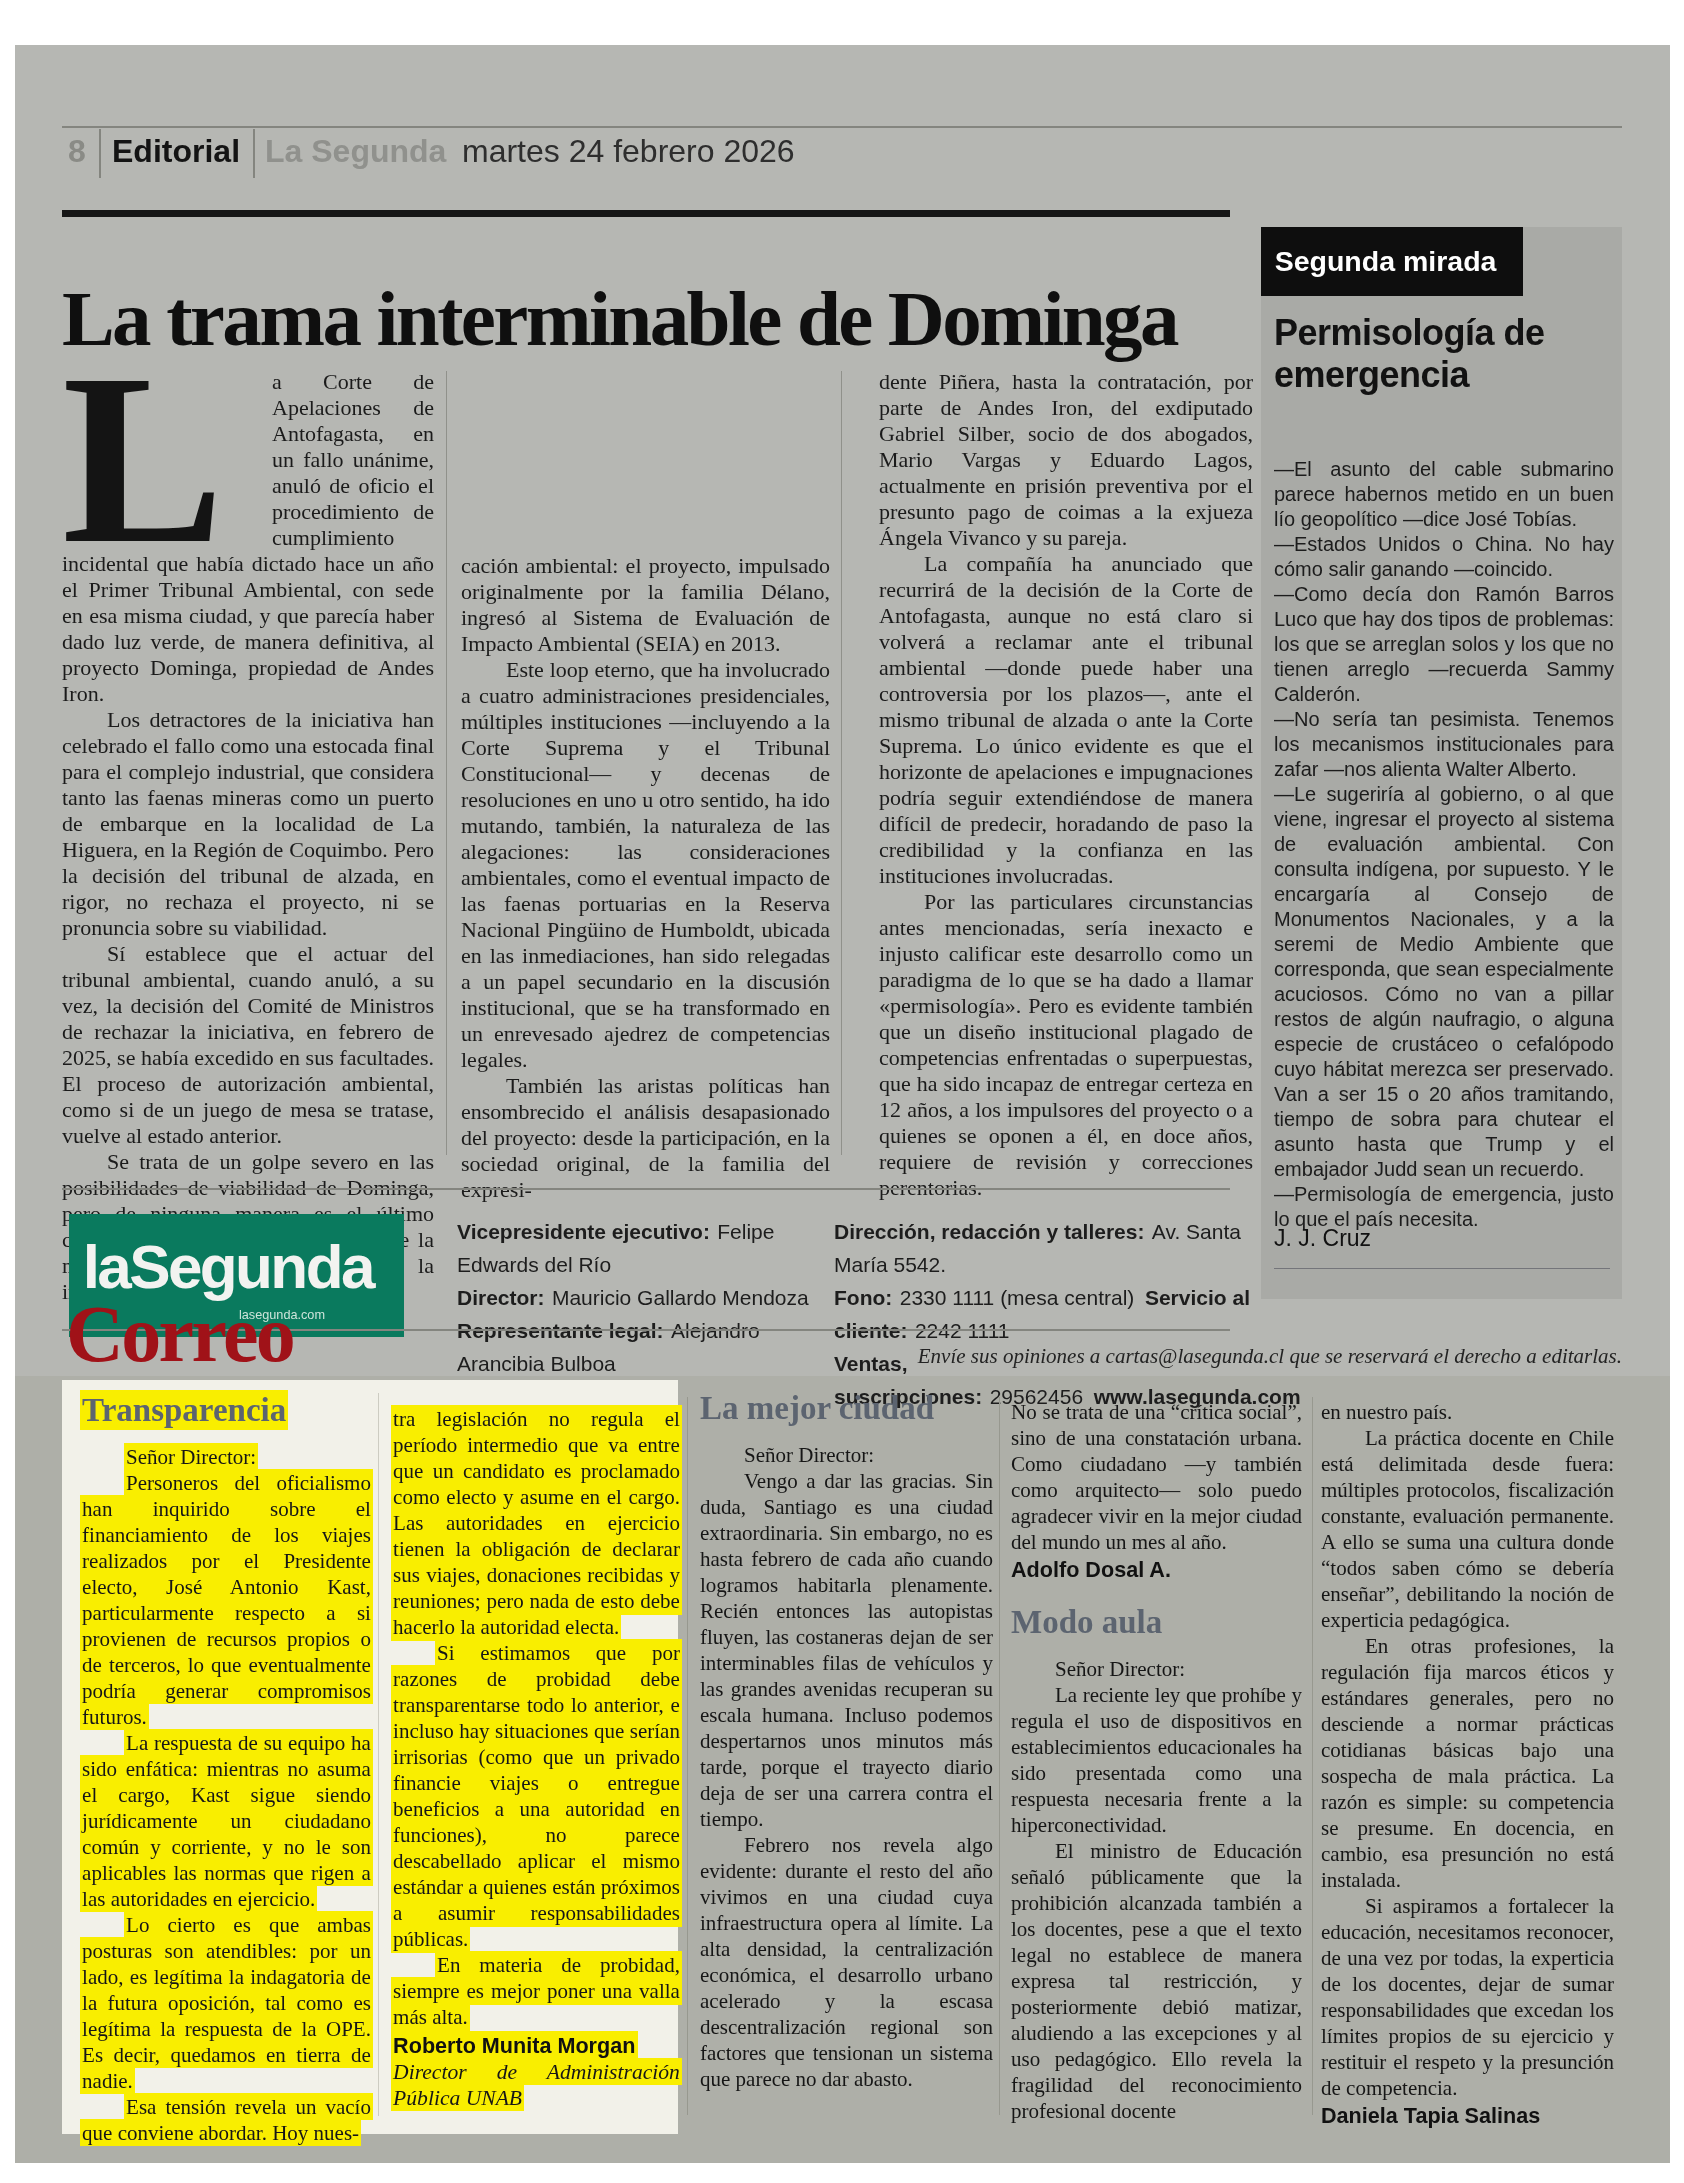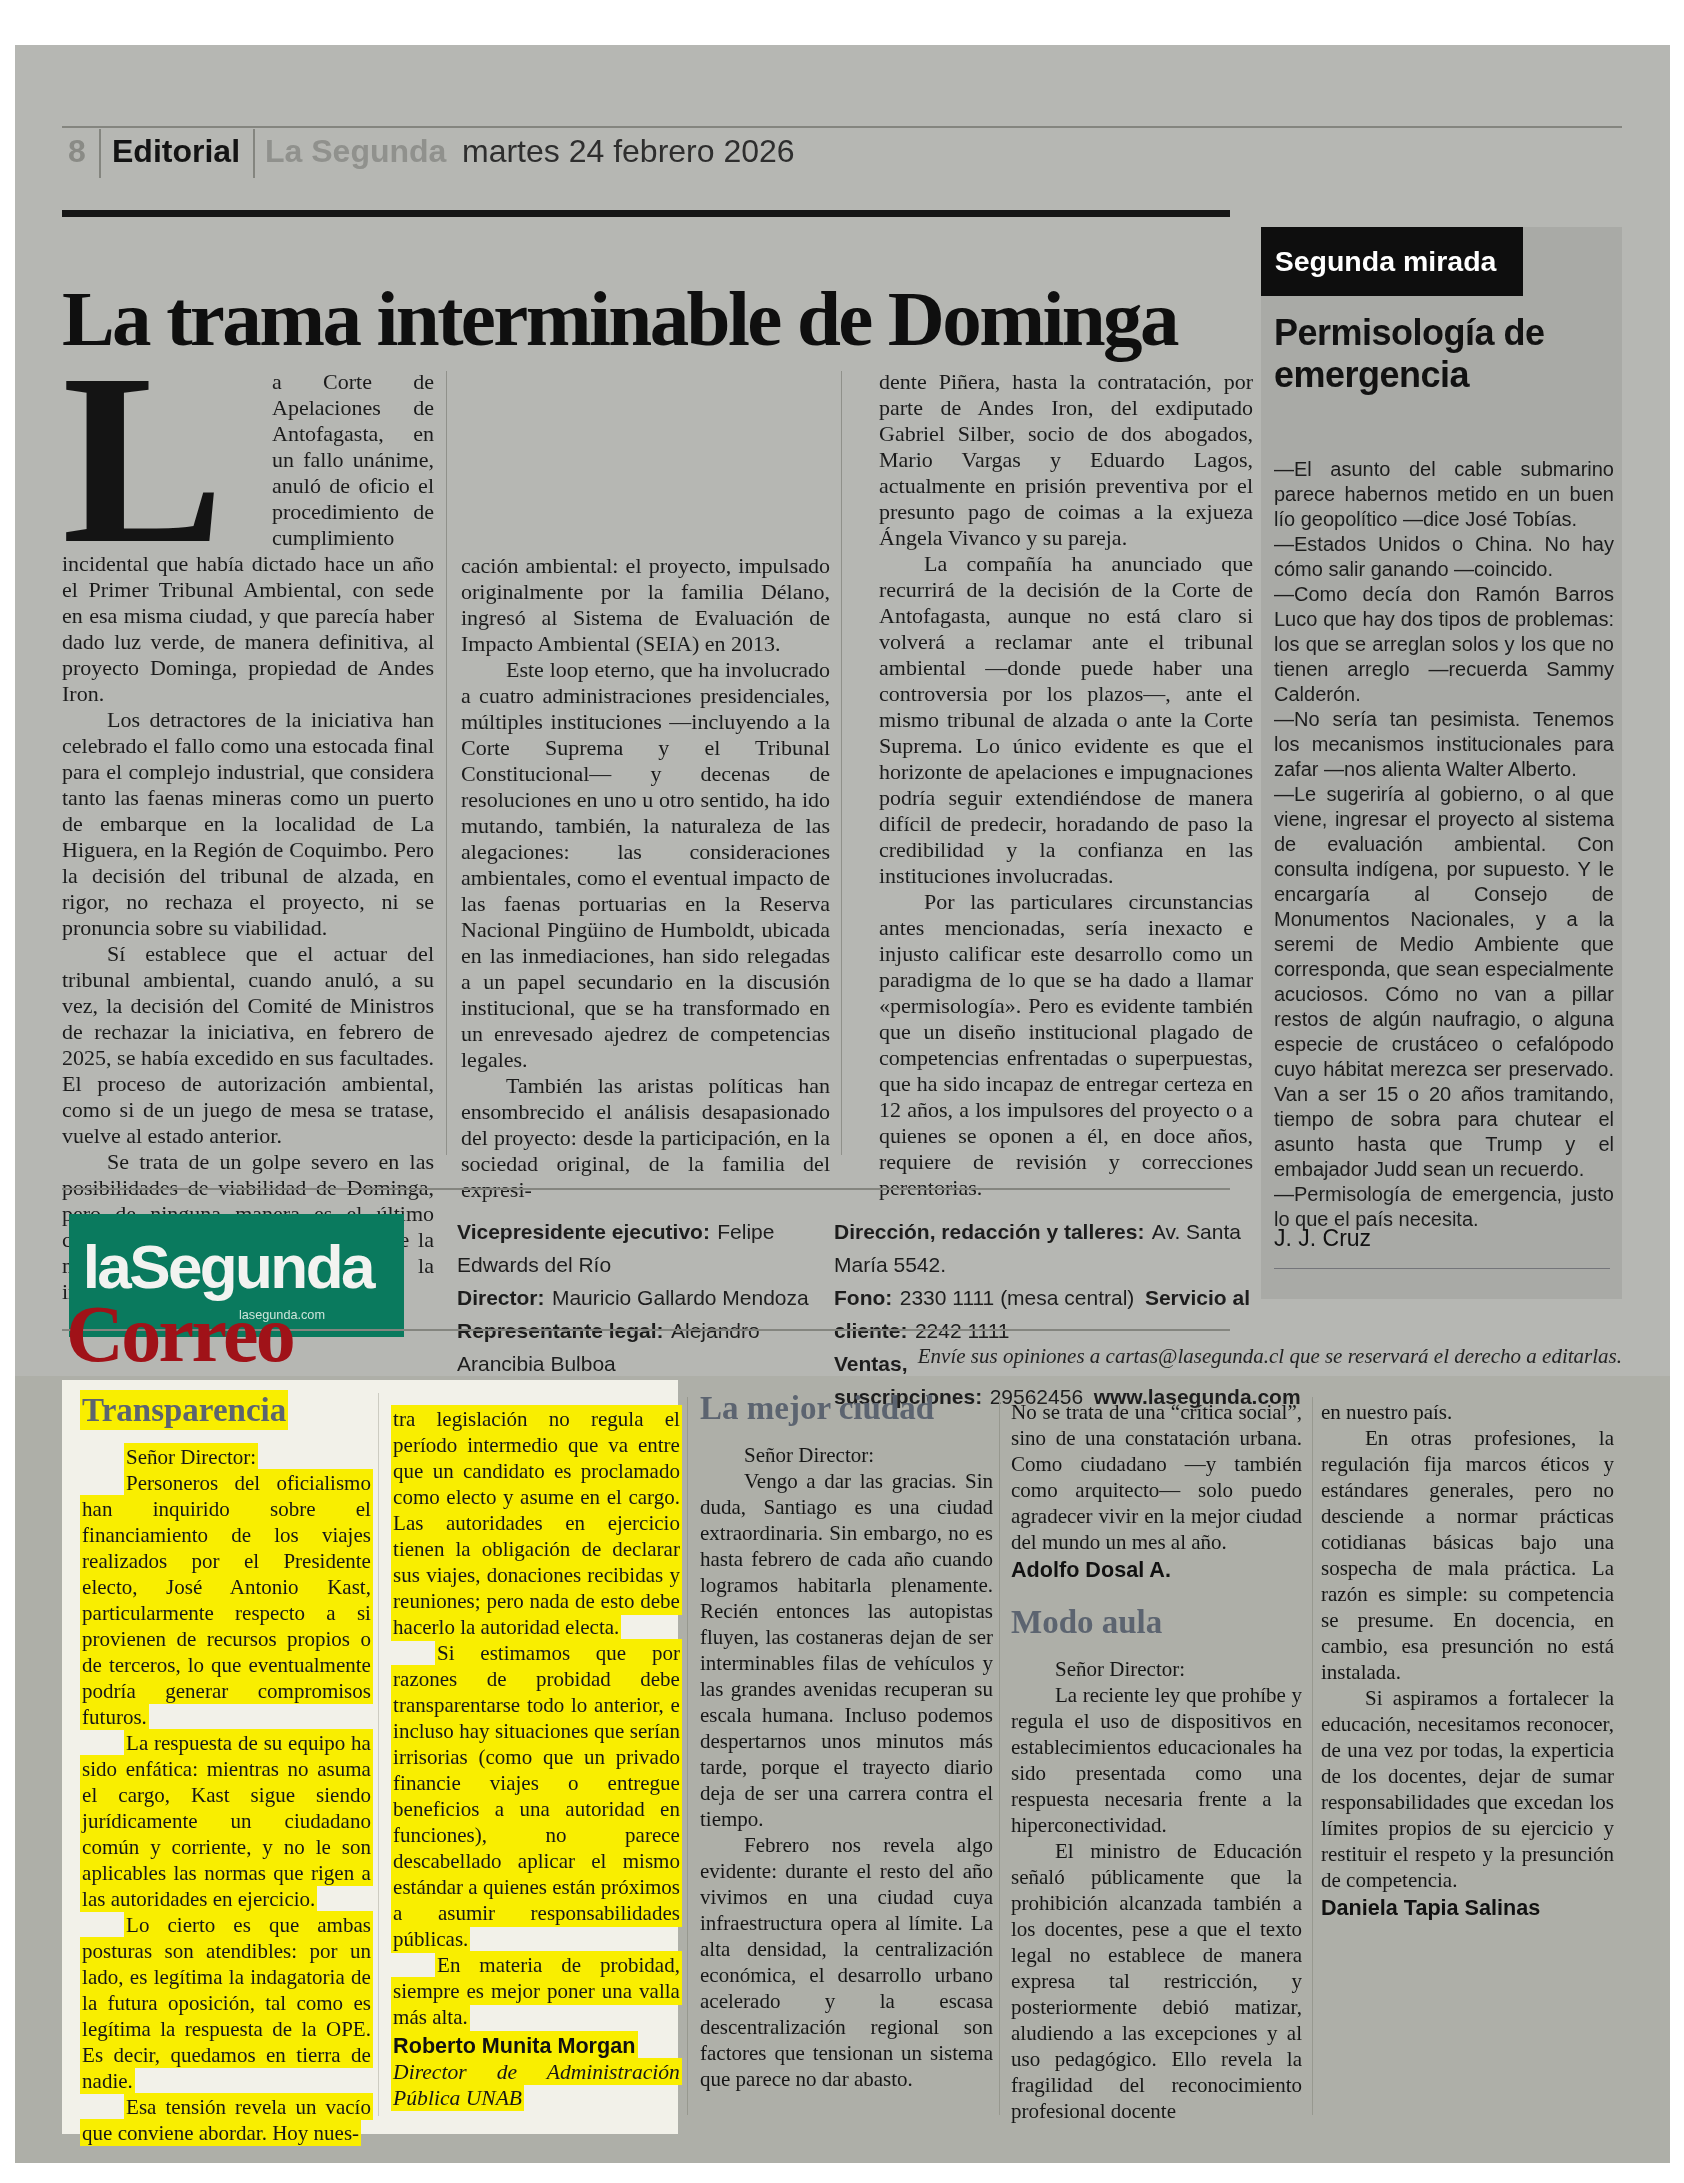--- a/index.html
+++ b/index.html
@@ -173,18 +173,19 @@
     <p class="ni">No se trata de una “crítica social”, sino de una constatación urbana. Como ciudadano —y también como arquitecto— solo puedo agradecer vivir en la mejor ciudad del mundo un mes al año.</p>
     <div class="lt-sig">Adolfo Dosal A.</div>
     <div class="lt-title mid">Modo aula</div>
     <p>Señor Director:</p>
     <p>La reciente ley que prohíbe y regula el uso de dispositivos en establecimientos educacionales ha sido presentada como una respuesta necesaria frente a la hiperconectividad.</p>
     <p>El ministro de Educación señaló públicamente que la prohibición alcanzada también a los docentes, pese a que el texto legal no establece de manera expresa tal restricción, y posteriormente debió matizar, aludiendo a las excepciones y al uso pedagógico. Ello revela la fragilidad del reconocimiento profesional docente</p>
   </div>
 
   <div class="abs lt-col" style="left:1321px;top:1399px;width:293px;">
     <p class="ni">en nuestro país.</p>
+    <p>La práctica docente en Chile está delimitada desde fuera: múltiples protocolos, fiscalización constante, evaluación permanente. A ello se suma una cultura donde “todos saben cómo se debería enseñar”, debilitando la noción de experticia pedagógica.</p>
     <p>En otras profesiones, la regulación fija marcos éticos y estándares generales, pero no desciende a normar prácticas cotidianas básicas bajo una sospecha de mala práctica. La razón es simple: su competencia se presume. En docencia, en cambio, esa presunción no está instalada.</p>
     <p>Si aspiramos a fortalecer la educación, necesitamos reconocer, de una vez por todas, la experticia de los docentes, dejar de sumar responsabilidades que excedan los límites propios de su ejercicio y restituir el respeto y la presunción de competencia.</p>
     <div class="lt-sig">Daniela Tapia Salinas</div>
   </div>
 </div>
 
 
 </body></html>

